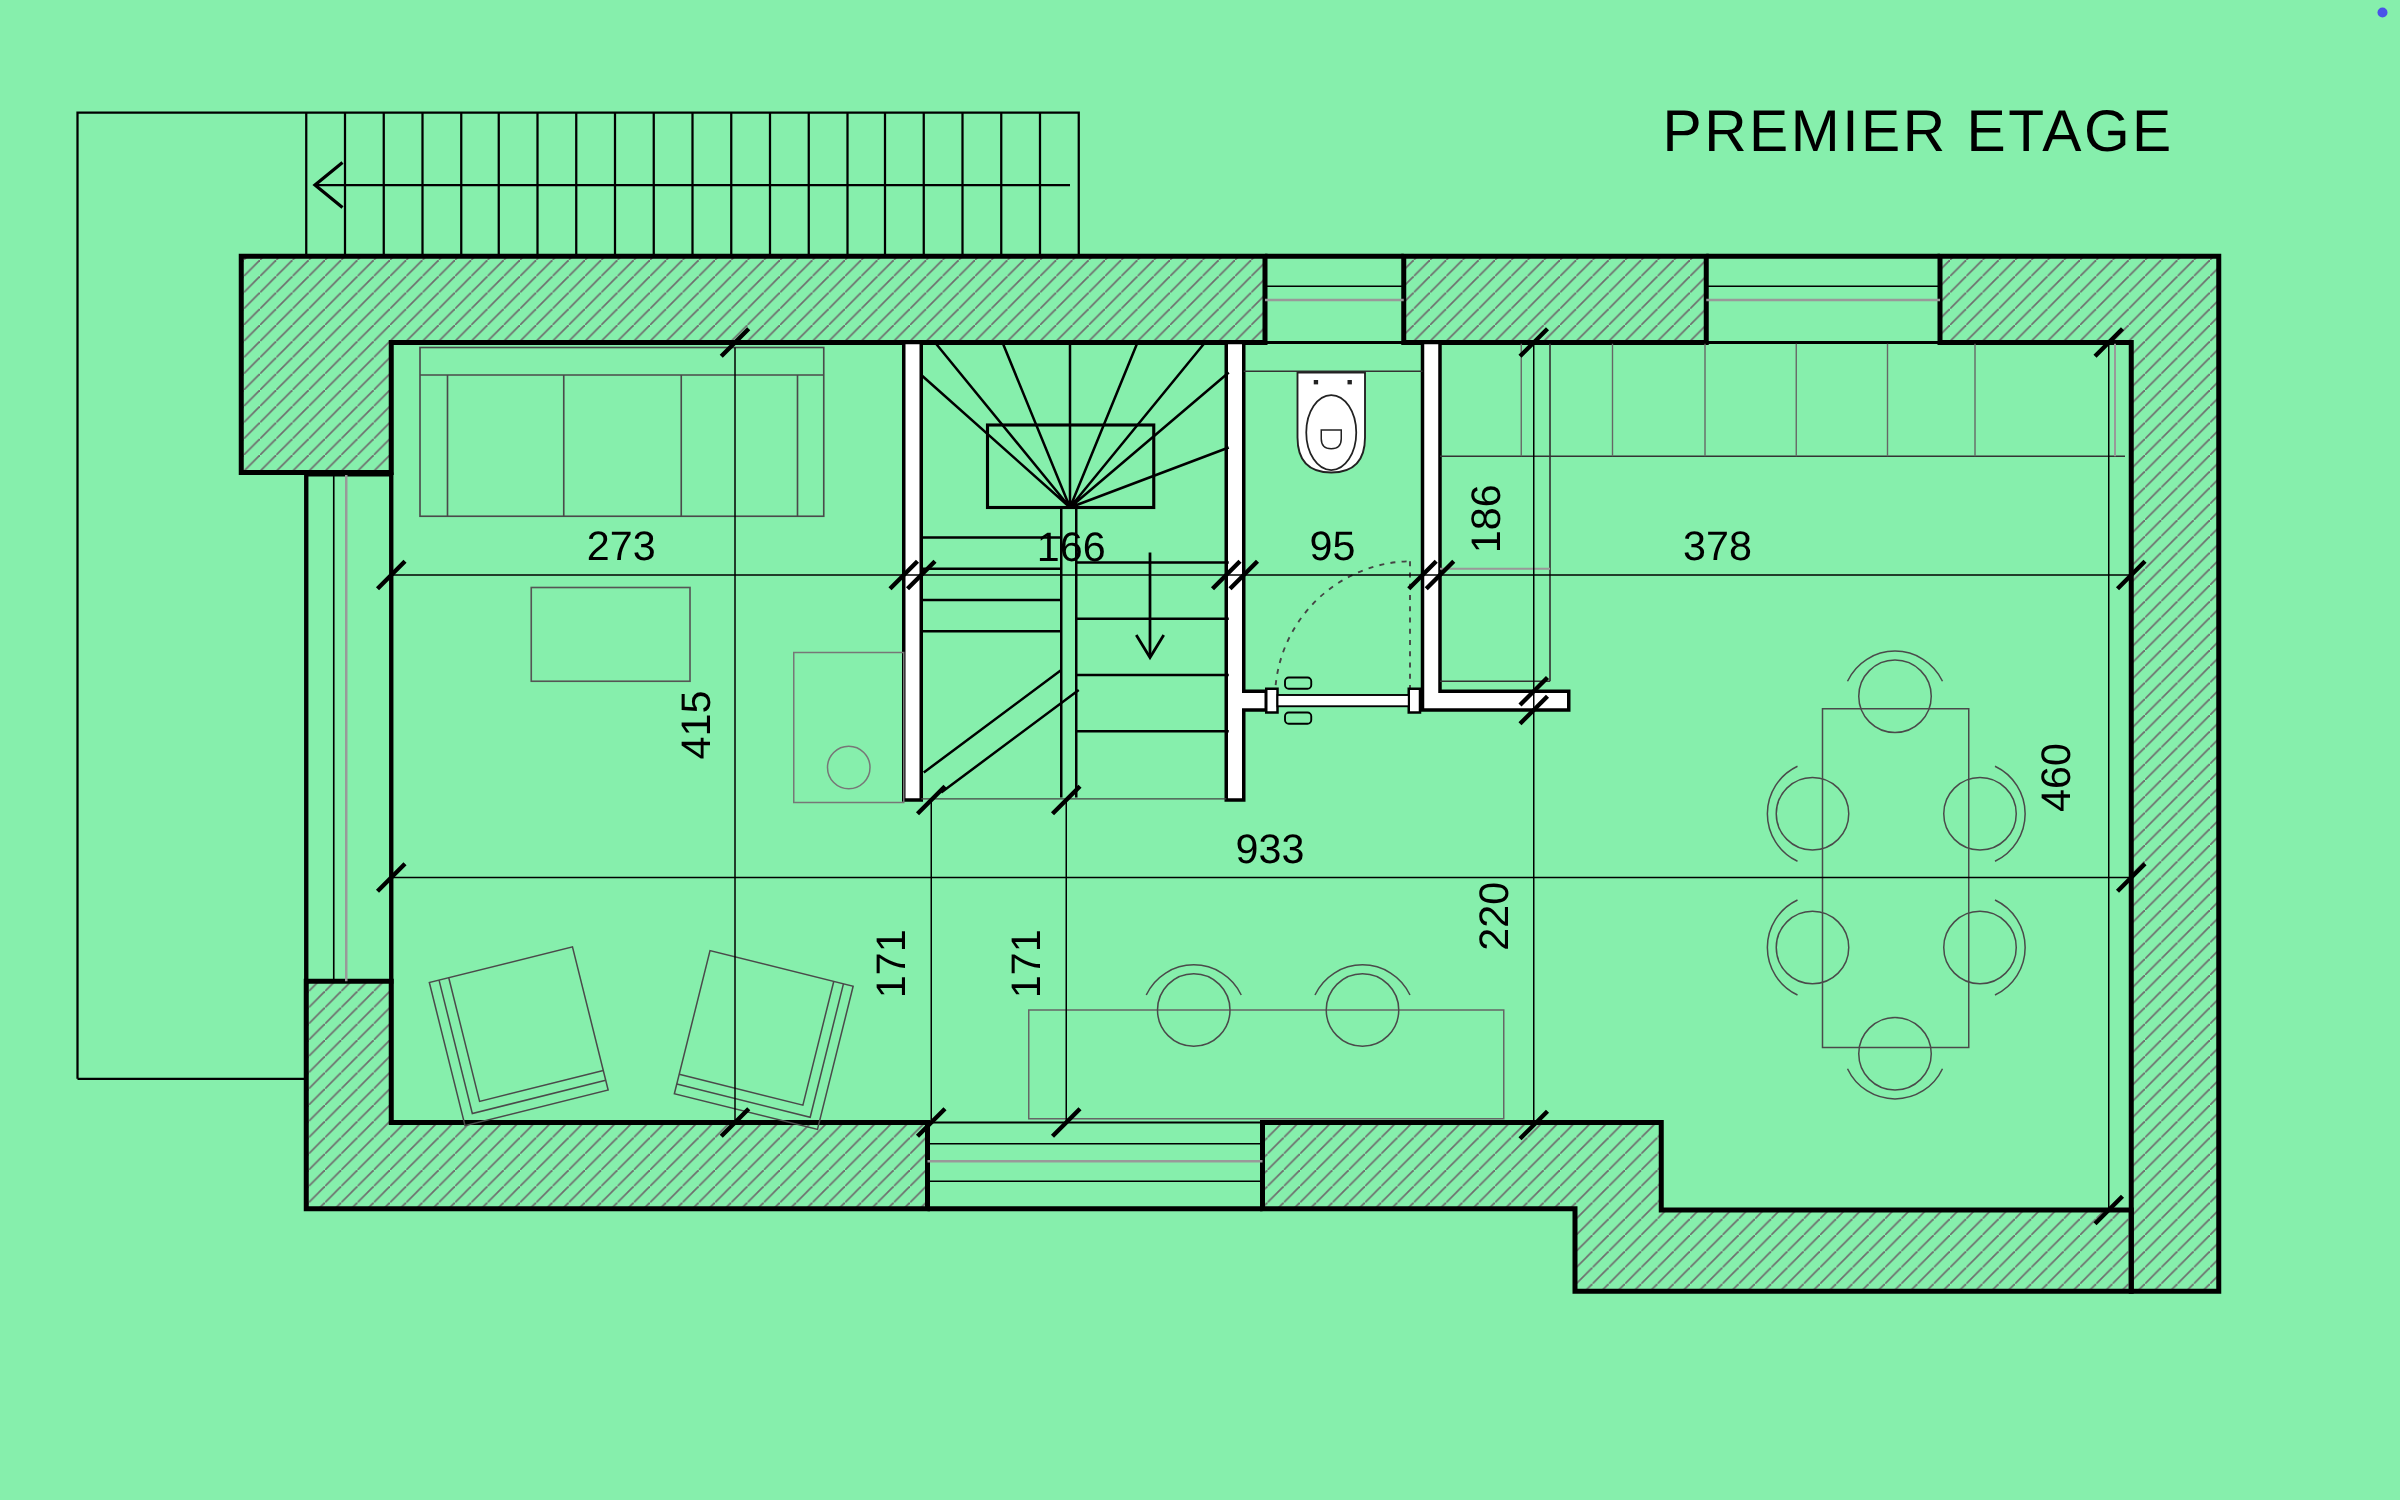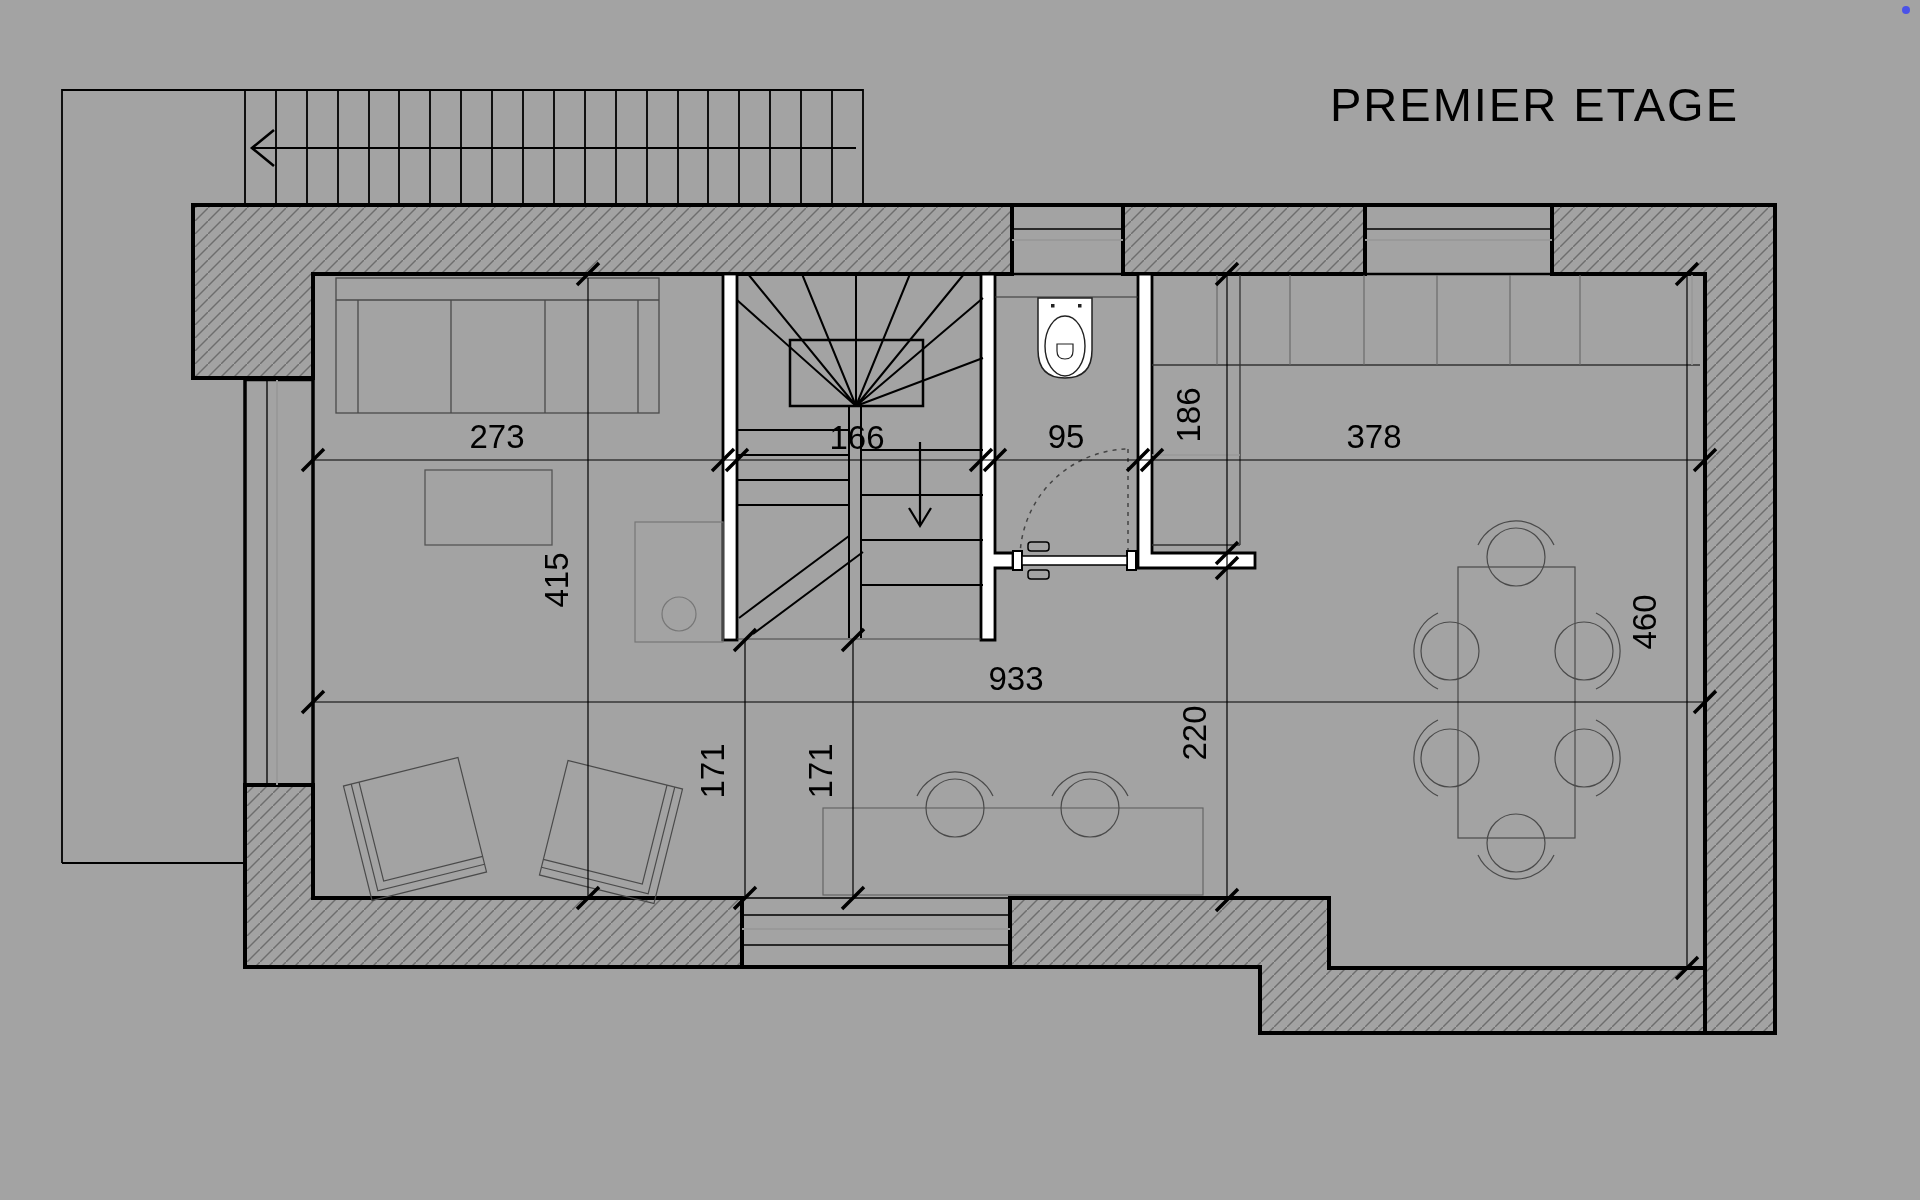--- a/index.html
+++ b/index.html
@@ -1,16 +1,16 @@
 <!DOCTYPE html>
 <html><head>
 <meta charset="utf-8">
 <style>
   html,body{margin:0;padding:0;background:#fff;}
-  .page{position:relative;width:1920px;height:1200px;background:#a3a3a3;overflow:hidden;
+  .page{position:relative;width:1920px;height:1200px;background:#86efac;overflow:hidden;
         font-family:"Liberation Sans", sans-serif;}
   svg{position:absolute;left:0;top:0;}
   text{fill:#000;}
   .dim{font-size:33px;}
   .title{font-size:47px;letter-spacing:2px;}
 </style>
 </head>
 <body>
 
 <div class="page">

